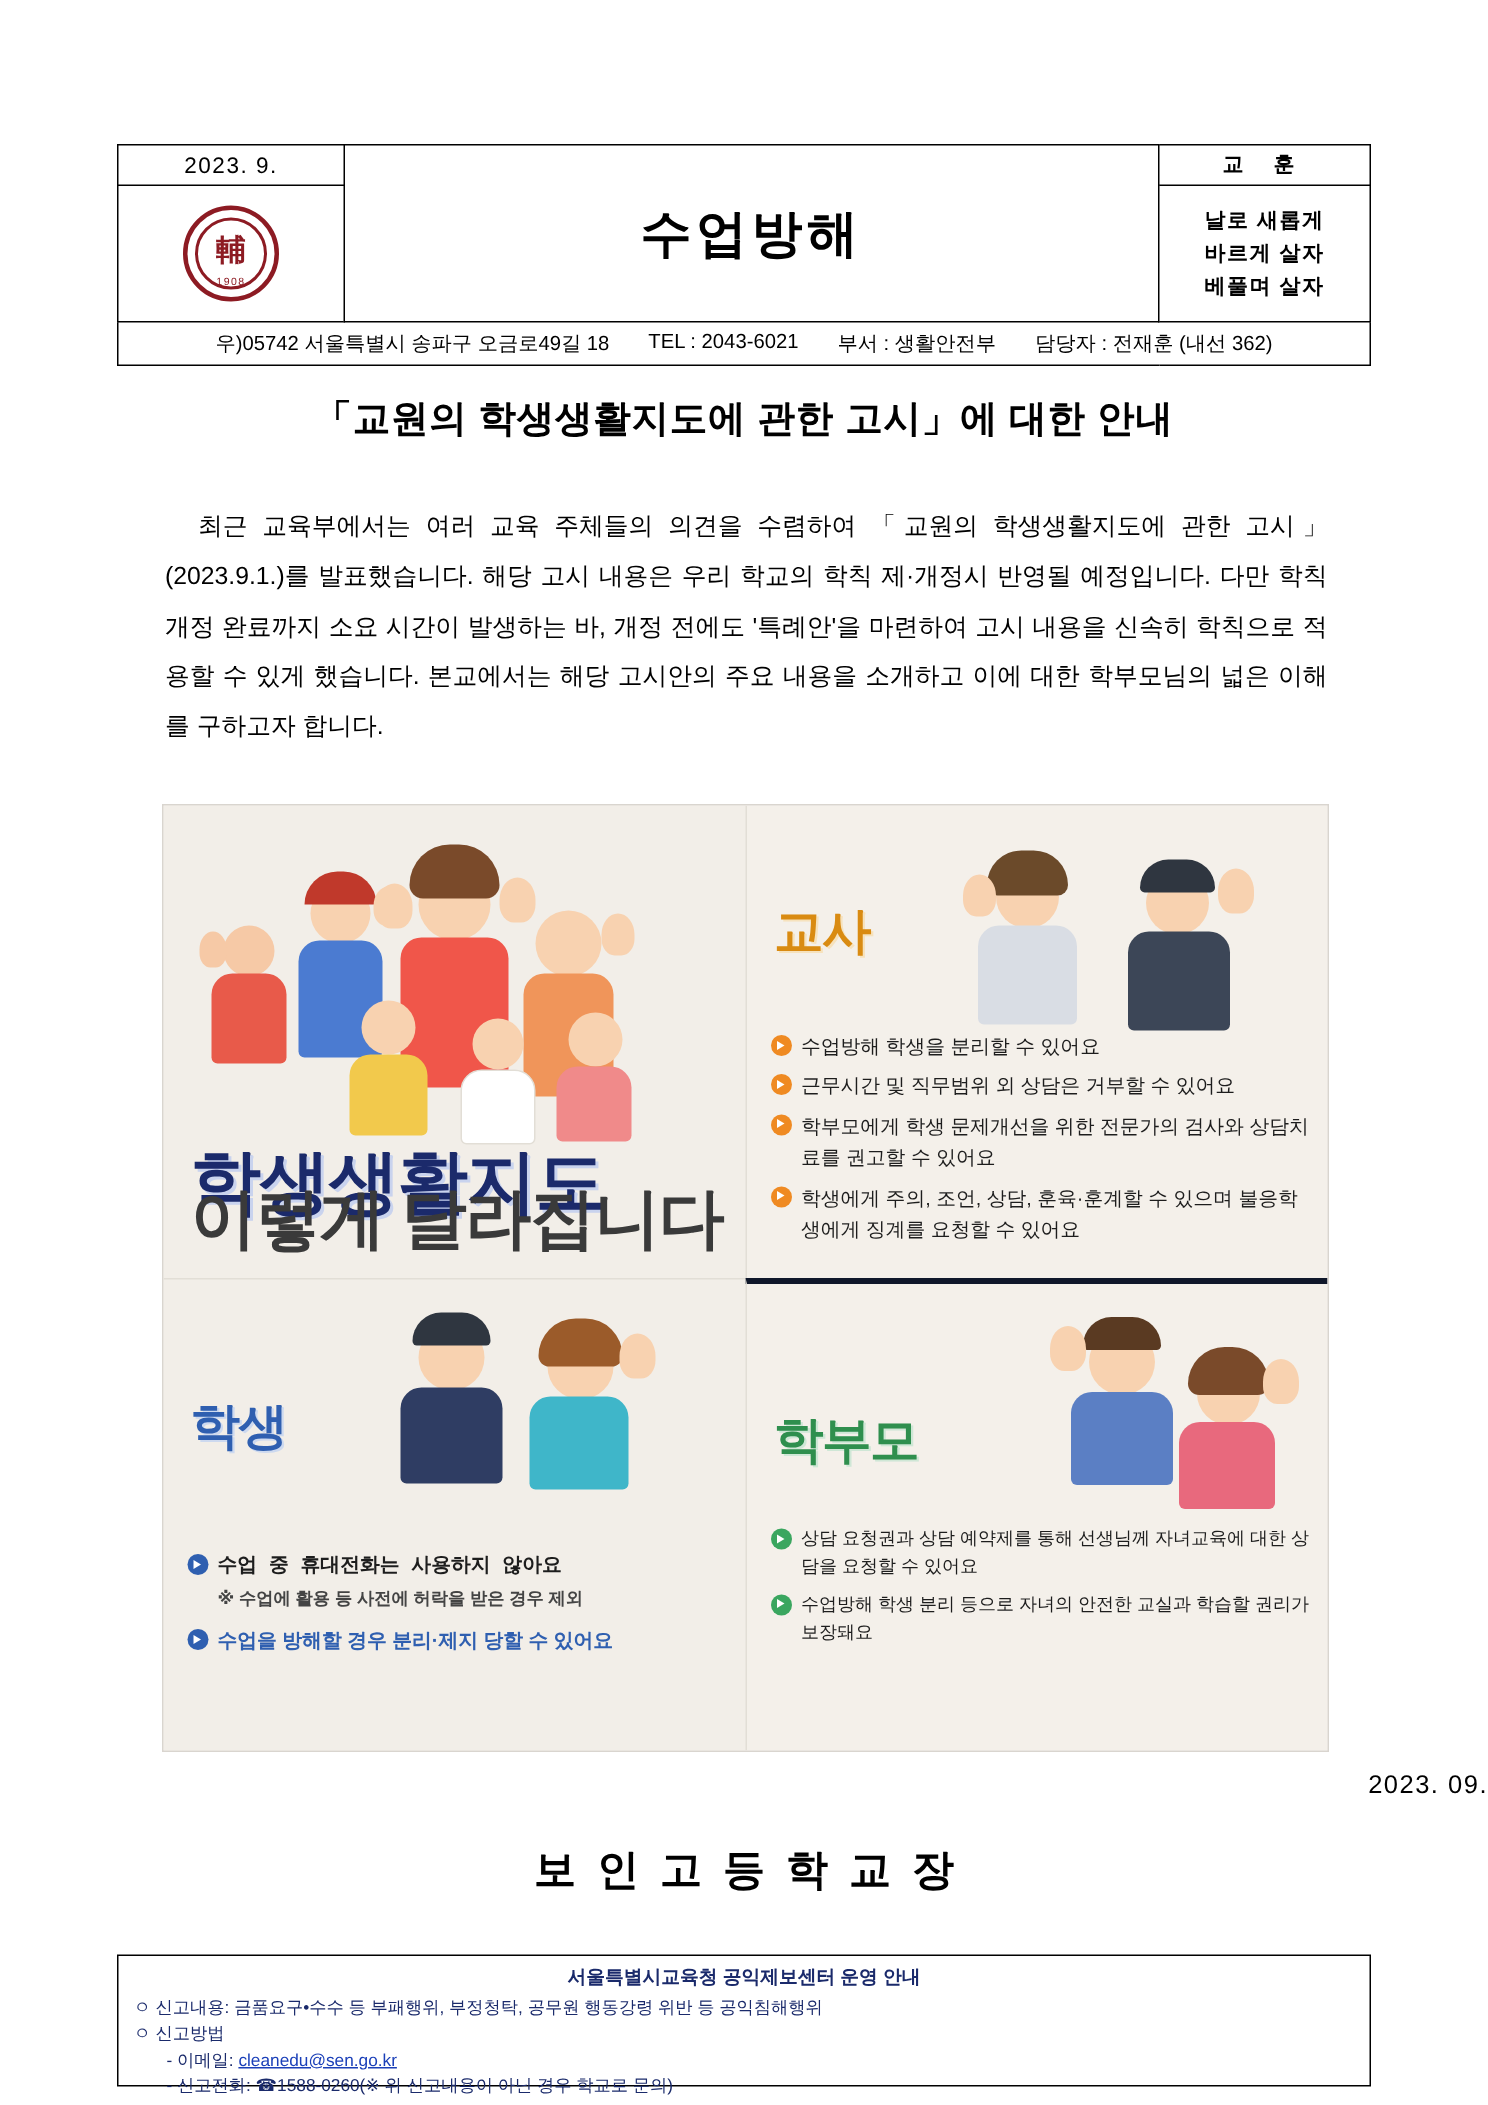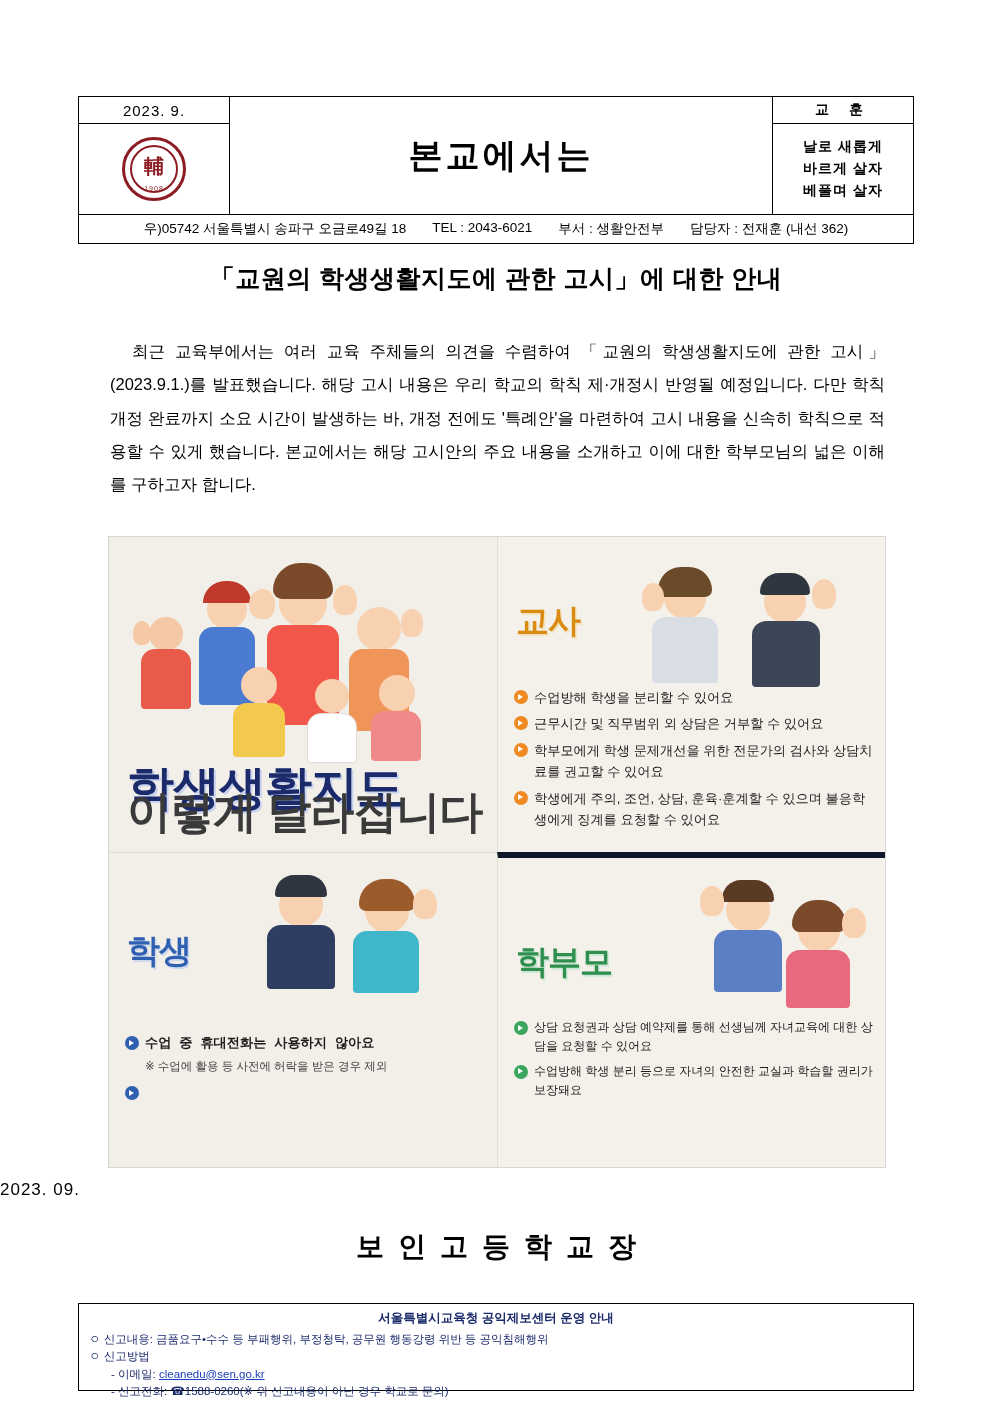--- a/index.html
+++ b/index.html
@@ -134,21 +134,21 @@
     background:#f3efe9;
     display:grid;
     grid-template-columns:1fr 1fr;
     grid-template-rows:1fr 1fr;
     overflow:hidden;
   }
   .pq{position:relative;overflow:hidden;}
   .pq.tl{background:#f2eee8;}
   .pq.tr{background:#f4f0ea;border-left:1px solid #e2ded6;}
   .pq.bl{background:#f2eee8;border-top:1px solid #e2ded6;}
-  .pq.br{background:#f4f0ea;border-left:1px solid #e2ded6;border-top:6px solid #0f172a;}
+  .pq.br{background:#f4f0ea;border-left:1px solid #e2ded6;border-top:4px solid #0f172a;}
 
   .main-head1,.main-head2{
     position:absolute;
     left:18px;
     font-weight:bold;
     letter-spacing:-1px;
     white-space:nowrap;
   }
   .main-head1{
     top:188px;
@@ -201,37 +201,38 @@
   }
   .dot-orange{background:#ef8a22;}
   .dot-blue{background:#2f5fb0;}
   .dot-green{background:#3aa65f;}
   .b-bl{color:#2f5fb0;font-weight:bold;}
   .b-dk{font-weight:bold;font-family:Liberation Mono, monospace;}
   .note{
     font-size:11.5px;
     color:#444;
     margin:-2px 0 7px 20px;
+    font-weight:bold;
   }
   .tb-teacher{top:150px;}
   .tb-student{top:180px;}
   .tb-parent{top:160px;font-size:12px;}
 
   
   .fig{position:absolute;}
   .head{border-radius:50%;position:absolute;}
   .body{position:absolute;border-radius:14px 14px 4px 4px;}
   .hand{position:absolute;border-radius:50% 50% 40% 40%;}
 
   
   .date-line{
     position:absolute;
     left:0;right:0;
     top:1180px;
-    text-align:left;
+    text-align:right;
     font-size:17px;
     letter-spacing:1px;
   }
   .school-line{
     position:absolute;
     left:0;right:0;
     top:1228px;
     text-align:center;
     font-size:28px;
     font-weight:bold;
@@ -266,21 +267,21 @@
 </head>
 <body>
 
 <div class="page">
 
   <div class="header-wrap">
     <table class="hdr-table">
       <tbody>
           <tr>
         <td class="cell-date" style="width:150px;">2023. 9.</td>
-        <td class="cell-title" rowspan="2">본교에서는</td>
+        <td class="cell-title" rowspan="2">수업방해</td>
         <td class="cell-motto-head" style="width:140px;">교 훈</td>
       </tr>
       <tr>
         <td class="cell-logo">
           <div class="logo">
             <div class="logo-char">輔</div>
             <div class="logo-year">1908</div>
           </div>
         </td>
         <td class="cell-motto">
@@ -405,20 +406,21 @@
       <div class="quad-title qt-student">학생</div>
 
       <div class="bullets tb-student">
         <div class="row">
           <span class="dot dot-blue"></span>
           <span class="b-dk">수업 중 휴대전화는 사용하지 않아요</span>
         </div>
         <div class="note">※ 수업에 활용 등 사전에 허락을 받은 경우 제외</div>
         <div class="row">
           <span class="dot dot-blue"></span>
+          <span class="b-bl">수업을 방해할 경우 분리·제지 당할 수 있어요</span>
         </div>
       </div>
     </div>
 
     <div class="pq br">
       <div class="fig" style="left:206px;top:12px;width:92px;height:120px;">
         <div class="head" style="left:22px;top:18px;width:44px;height:44px;background:#f8d2b0;"></div>
         <div class="head" style="left:18px;top:10px;width:52px;height:22px;background:#5a3a22;border-radius:26px 26px 4px 4px;"></div>
         <div class="body" style="left:10px;top:60px;width:68px;height:62px;background:#5b7fc4;"></div>
         <div class="hand" style="left:-4px;top:16px;width:24px;height:30px;background:#f8d2b0;"></div>

